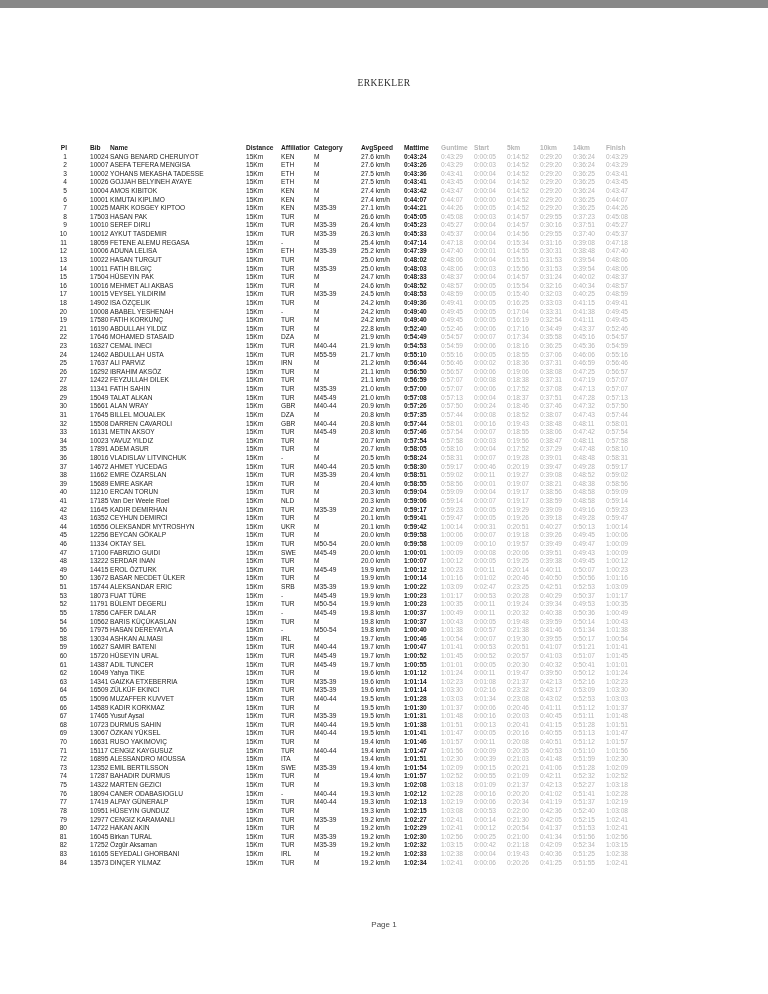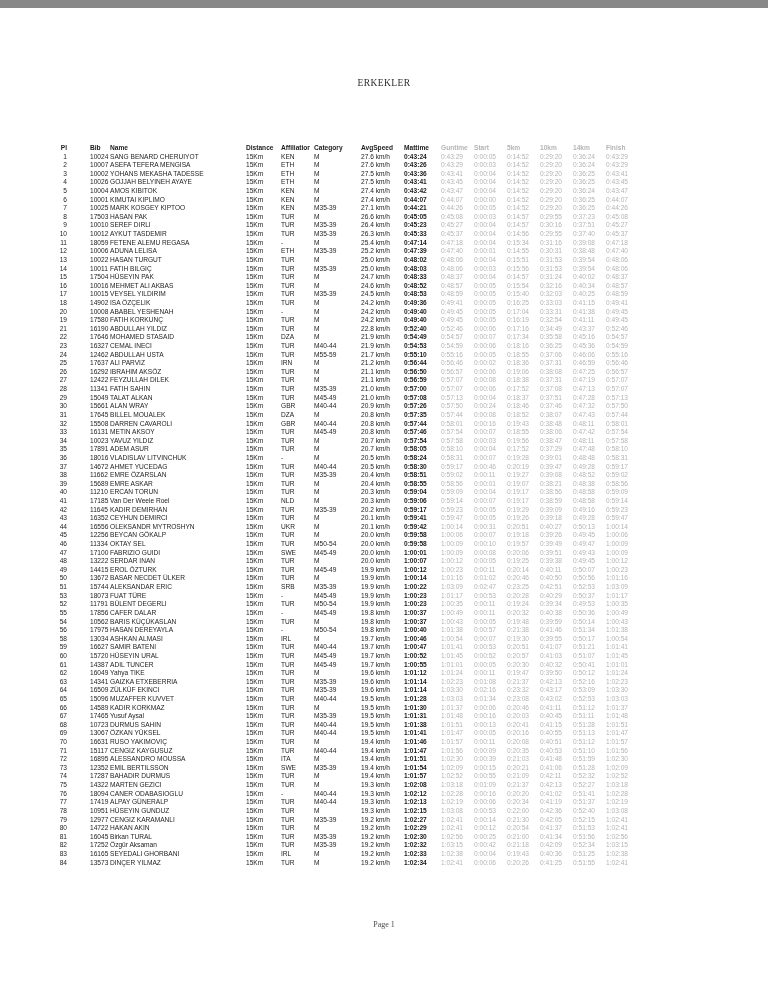--- a/index.html
+++ b/index.html
@@ -42,21 +42,21 @@
   .c7{width:37px;font-weight:bold;}
   .c8,.c9,.c10,.c11,.c12,.c13{width:33px;}
   .c13{width:37px;}
   .muted{color:#b4b4b4;}
   .header-row .cell{font-weight:bold;}
   .header-row .c7{font-weight:bold;}
   .page-footer{
     position:absolute;
     top:912px;left:0;right:0;
     text-align:center;
-    font-family:Liberation Serif, serif;
+    font-family:Liberation Sans, sans-serif;
     font-size:8px;
     color:#4a4a4a;
   }
 </style>
 </head>
 <body>
 
 <div class="page">
   <div class="doc-title">ERKEKLER</div>
 

